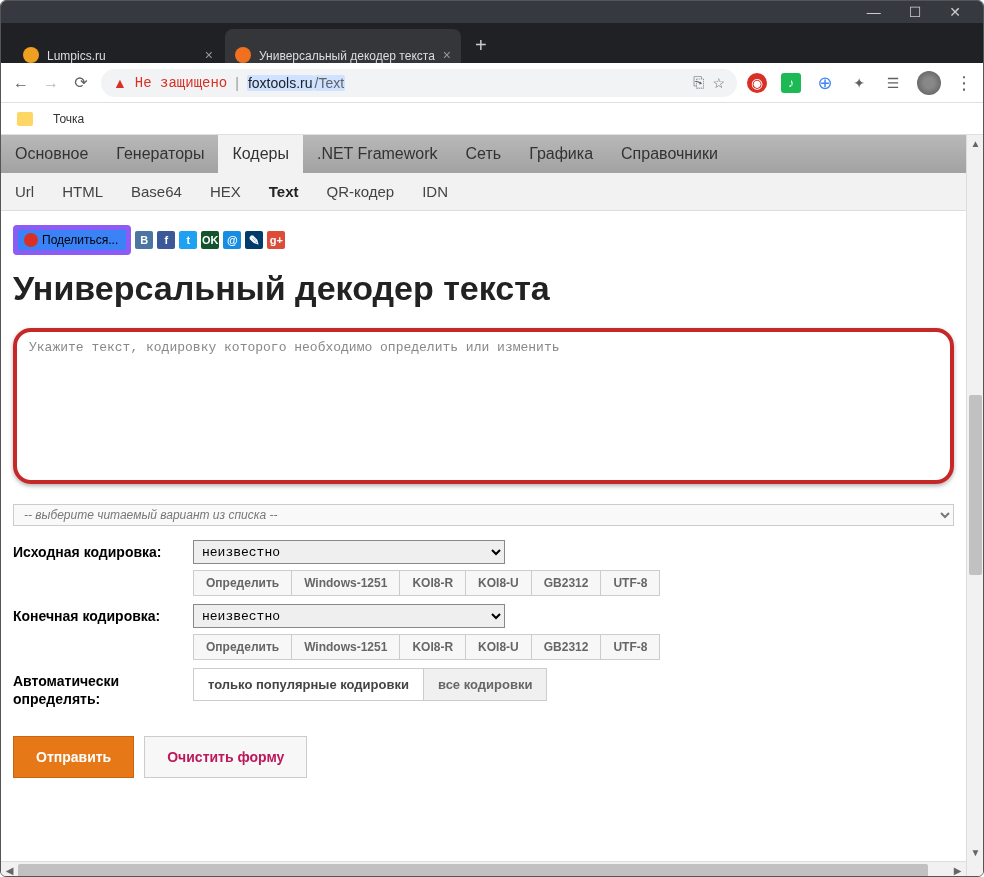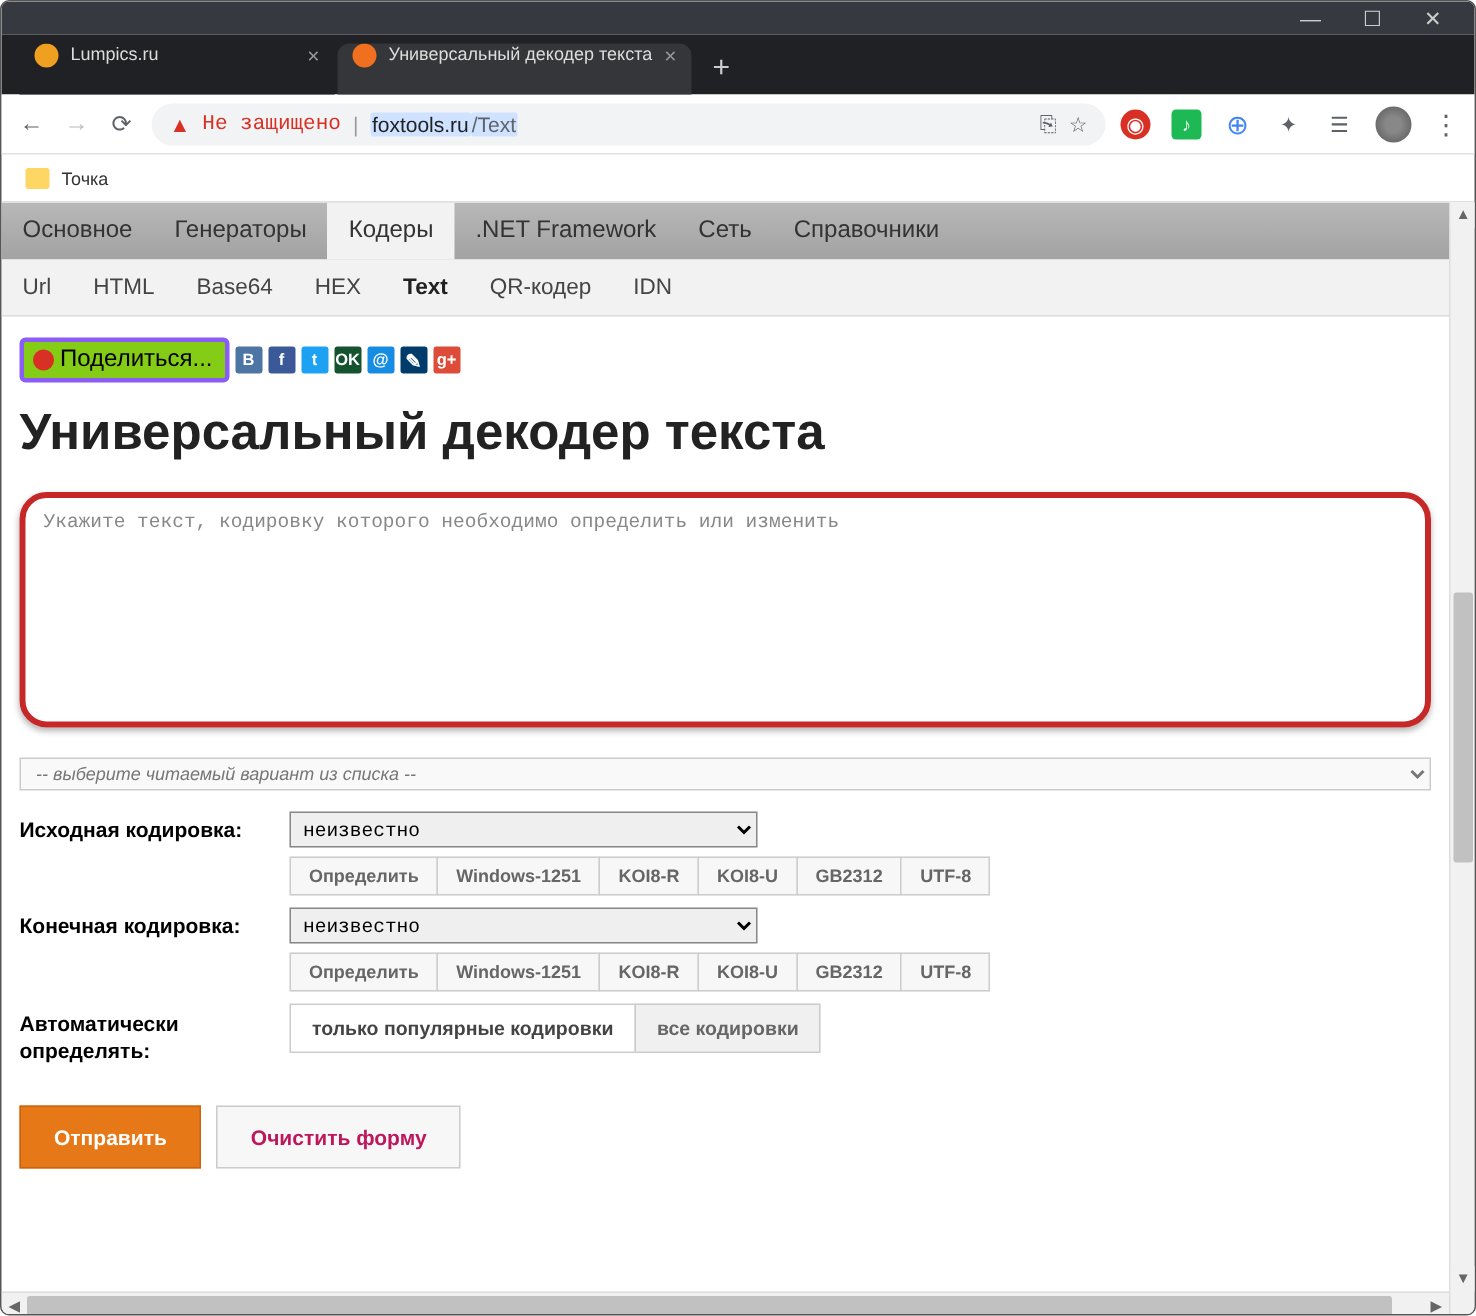--- a/index.html
+++ b/index.html
@@ -4,21 +4,21 @@
 <style>
 * { margin: 0; padding: 0; box-sizing: border-box; }
 body { font-family: Arial, sans-serif; background: #fff; width: 984px; height: 877px; overflow: hidden; border: 1px solid #555; border-radius: 6px; }
 
 
 .titlebar { background: #36393f; height: 22px; display: flex; justify-content: flex-end; align-items: center; gap: 28px; padding-right: 22px; color: #ccc; }
 .titlebar span { font-size: 14px; cursor: default; }
 
 
 .tabstrip { background: #202124; height: 40px; display: flex; align-items: flex-end; padding-left: 12px; }
-.tab { height: 34px; background: #35363a; color: #ddd; display: flex; align-items: flex-start; padding: 0 10px; font-size: 12px; border-radius: 8px 8px 0 0; margin-right: 2px; min-width: 210px; max-width: 240px; overflow: hidden; }
+.tab { height: 34px; background: #35363a; color: #ddd; display: flex; align-items: flex-end; padding: 0 10px; font-size: 12px; border-radius: 8px 8px 0 0; margin-right: 2px; min-width: 210px; max-width: 240px; overflow: hidden; }
 .tab.inactive { background: #202124; }
 .tab .favicon { width: 16px; height: 16px; margin-right: 8px; border-radius: 50%; flex-shrink: 0; }
 .tab .tab-title { flex: 1; white-space: nowrap; overflow: hidden; text-overflow: ellipsis; }
 .tab .tab-close { margin-left: 8px; font-size: 14px; color: #999; cursor: pointer; }
 .newtab { color: #ccc; font-size: 20px; padding: 0 12px 6px; cursor: pointer; }
 
 
 .addressbar { background: #fff; height: 40px; display: flex; align-items: center; padding: 0 10px; gap: 10px; border-bottom: 1px solid #e0e0e0; }
 .navbtn { width: 20px; height: 20px; display: flex; align-items: center; justify-content: center; color: #5f6368; font-size: 16px; cursor: pointer; }
 .navbtn.disabled { color: #bbb; }
@@ -33,21 +33,21 @@
 .ext-icons .ico { width: 20px; height: 20px; display: flex; align-items: center; justify-content: center; font-size: 14px; }
 .ico.red { background: #d93025; color: #fff; border-radius: 50%; }
 .ico.green { background: #1db954; color: #fff; border-radius: 3px; font-size: 12px; }
 .ico.blue { color: #4285f4; font-size: 18px; }
 .ico.puzzle { color: #5f6368; }
 .ico.gray { color: #5f6368; }
 .avatar { width: 24px; height: 24px; border-radius: 50%; background: radial-gradient(circle, #888 30%, #555 100%); }
 .menu-dots { color: #5f6368; font-size: 18px; }
 
 
-.bookmarks { height: 32px; display: flex; align-items: center; padding: 0 16px; gap: 8px; border-bottom: 1px solid #e0e0e0; font-size: 12px; color: #333; }
+.bookmarks { height: 32px; display: flex; align-items: center; padding: 0 16px; gap: 20px; border-bottom: 1px solid #e0e0e0; font-size: 12px; color: #333; }
 .bookmarks .folder-icon { width: 16px; height: 14px; background: #fdd663; border-radius: 2px; }
 
 
 .viewport { display: flex; height: calc(877px - 22px - 40px - 40px - 32px); }
 .content { flex: 1; overflow: hidden; position: relative; }
 .vscrollbar { width: 17px; background: #f1f1f1; position: relative; border-left: 1px solid #ddd; }
 .vscrollbar .thumb { position: absolute; top: 260px; left: 2px; width: 13px; height: 180px; background: #c1c1c1; border-radius: 2px; }
 .vscrollbar .arrow { position: absolute; left: 0; width: 17px; height: 17px; display: flex; align-items: center; justify-content: center; font-size: 10px; color: #666; background: #f1f1f1; }
 .vscrollbar .arrow.up { top: 0; }
 .vscrollbar .arrow.down { bottom: 17px; }
@@ -65,21 +65,21 @@
 
 .subnav { background: #f2f2f2; height: 38px; display: flex; align-items: stretch; border-bottom: 1px solid #ddd; }
 .subnav a { padding: 0 14px; display: flex; align-items: center; color: #444; font-size: 15px; text-decoration: none; cursor: pointer; }
 .subnav a.active { font-weight: bold; color: #222; }
 
 
 .pagebody { padding: 14px 12px 30px; }
 
 
 .share-row { display: flex; align-items: center; gap: 4px; margin-bottom: 14px; }
-.share-btn { background: #84cc16; border: 3px solid #8b5cf6; border-radius: 4px; padding: 3px 8px 3px 6px; font-size: 16px; display: flex; align-items: center; gap: 4px; cursor: pointer; }
+.share-btn { background: #3b82f6; border: 5px solid #8b5cf6; border-radius: 4px; padding: 3px 8px 3px 6px; font-size: 12px; display: flex; align-items: center; gap: 4px; cursor: pointer; }
 .share-btn .dot { width: 14px; height: 14px; background: #d93025; border-radius: 50%; display: inline-block; }
 .social { width: 18px; height: 18px; border-radius: 2px; display: inline-flex; align-items: center; justify-content: center; color: #fff; font-size: 11px; font-weight: bold; cursor: pointer; }
 .s-vk { background: #4c75a3; }
 .s-fb { background: #3b5998; }
 .s-tw { background: #1da1f2; }
 .s-ok { background: #14532d; }
 .s-mm { background: #168de2; }
 .s-lj { background: #003c6b; font-size: 13px; }
 .s-gp { background: #dd4b39; }
 
@@ -166,20 +166,21 @@
 
 <div class="viewport">
   <div class="content">
 
     <div class="mainnav">
       <a>Основное</a>
       <a>Генераторы</a>
       <a class="active">Кодеры</a>
       <a>.NET Framework</a>
       <a>Сеть</a>
+      <a>Графика</a>
       <a>Справочники</a>
     </div>
 
     <div class="subnav">
       <a>Url</a>
       <a>HTML</a>
       <a>Base64</a>
       <a>HEX</a>
       <a class="active">Text</a>
       <a>QR-кодер</a>

